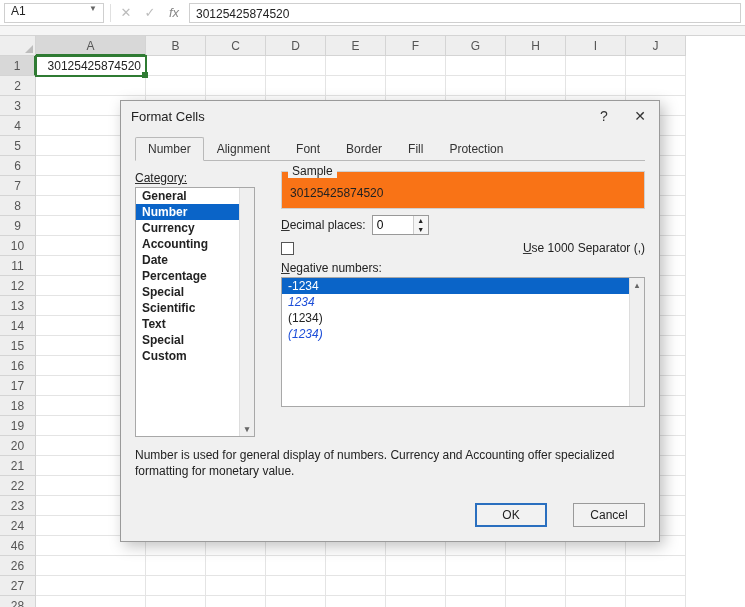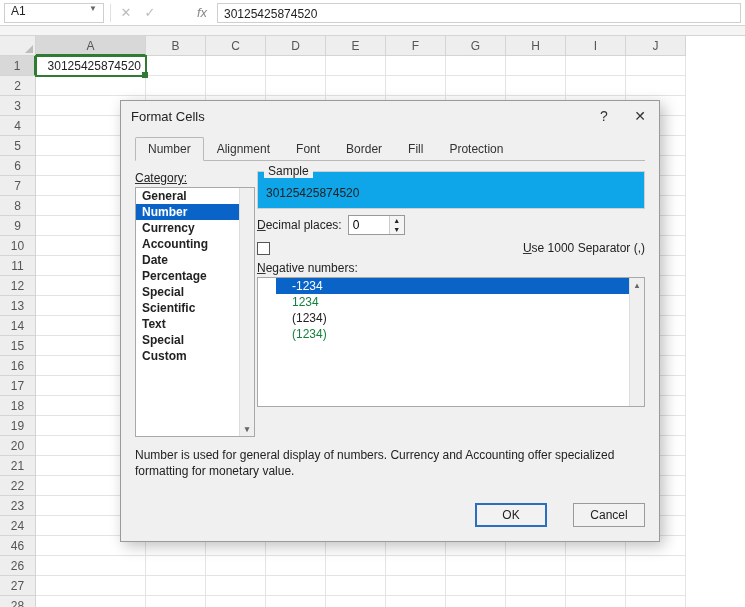--- a/index.html
+++ b/index.html
@@ -3,21 +3,21 @@
 <meta charset="utf-8">
 <style>
   * { box-sizing: border-box; font-family: 'Segoe UI', Tahoma, sans-serif; }
   body { margin: 0; background: #fff; font-size: 12px; color: #222; width: 745px; height: 607px; overflow: hidden; position: relative; }
   
   .formula-bar { display: flex; align-items: center; height: 26px; border-bottom: 1px solid #d4d4d4; padding: 2px 4px; gap: 6px; }
   .name-box { width: 100px; height: 20px; border: 1px solid #cfcfcf; background: #fff; display: flex; align-items: flex-start; padding: 0 6px; justify-content: space-between; }
   .name-box .dd { font-size: 8px; color: #666; }
   .fb-sep { width: 1px; height: 18px; background: #e0e0e0; }
   .fb-icon { width: 18px; text-align: center; color: #bcbcbc; font-size: 13px; }
-  .fx { font-style: italic; color: #888; font-size: 13px; margin-left: 28px; }
+  .fx { font-style: italic; color: #888; font-size: 13px; }
   .formula-input { flex: 1; height: 20px; border: 1px solid #cfcfcf; padding: 0 6px; line-height: 20px; }
   .thin-bar { height: 10px; border-bottom: 1px solid #d4d4d4; background:#f5f5f5; }
 
   .grid { position: relative; }
   .col-headers { display: flex; height: 20px; }
   .corner { width: 36px; border-right: 1px solid #d4d4d4; border-bottom: 1px solid #d4d4d4; background: #eee; position: relative; }
   .corner::after { content: ""; position: absolute; right: 2px; bottom: 2px; border-left: 8px solid transparent; border-bottom: 8px solid #bdbdbd; }
   .ch { width: 60px; text-align: center; line-height: 20px; border-right: 1px solid #d4d4d4; border-bottom: 1px solid #d4d4d4; background: #eee; color:#555; }
   .ch.sel { background: #d8d8d8; border-bottom: 2px solid #2f7b33; }
   .ch.A { width: 110px; }
@@ -32,44 +32,44 @@
 
   .dialog { position: absolute; left: 120px; top: 100px; width: 540px; background: #f0f0f0; border: 1px solid #9a9a9a; box-shadow: 4px 4px 14px rgba(0,0,0,.25); }
   .titlebar { display: flex; align-items: center; justify-content: space-between; padding: 6px 10px; font-size: 13px; }
   .title-ctrls { display: flex; gap: 18px; align-items:center; }
   .title-btn { width: 18px; height: 18px; text-align: center; line-height: 18px; font-size: 14px; color:#333; }
   .tabs { display: flex; border-bottom: 1px solid #b9b9b9; margin: 6px 14px 0 14px; }
   .tab { padding: 4px 12px; border: 1px solid transparent; border-bottom: none; margin-bottom: -1px; color:#333; }
   .tab.active { background: #f0f0f0; border-color: #b9b9b9; border-bottom: 1px solid #f0f0f0; border-radius: 2px 2px 0 0; }
   
   .body { padding: 10px 14px 12px 14px; display: flex; flex-direction: column; gap: 8px; }
-  .cols { display: flex; gap: 2px; }
+  .cols { display: flex; gap: 26px; }
   .left { width: 120px; display:flex; flex-direction:column; }
   .label { margin-bottom: 2px; }
   .underline { text-decoration: underline; text-decoration-color: #333; }
   .catlist { border: 1px solid #a8a8a8; background: #fff; height: 250px; overflow: hidden; position: relative; font-weight: bold; }
   .catlist .item { padding: 1px 6px; }
   .catlist .item.sel { background: #0a64c8; color: #fff; }
   .scroll-stub { position:absolute; right:0; top:0; bottom:0; width:15px; background:#efefef; border-left:1px solid #ddd; display:flex; align-items:flex-end; justify-content:center; }
   .scroll-stub::before { content:"▾"; font-size:9px; color:#666; margin-bottom:2px;}
   
   .right { flex: 1; display: flex; flex-direction: column; gap: 6px; }
-  .sample-box { border: 1px solid #cfcfcf; background:#0ea5e9; padding: 14px 4px 8px 8px; position: relative; }
+  .sample-box { border: 1px solid #cfcfcf; background:#f97316; padding: 14px 4px 8px 8px; position: relative; }
   .sample-legend { position:absolute; top:-8px; left:6px; background:#f0f0f0; padding:0 4px; font-size:12px; }
   .row-inline { display: flex; align-items: center; gap: 6px; }
   .spinner { display:flex; border:1px solid #999; background:#fff; }
   .spinner input { width: 40px; border: none; padding: 2px 4px; font-size:12px; text-align:left; outline:none; }
   .spinner .btns { display:flex; flex-direction:column; border-left:1px solid #ccc; }
   .spinner .sb { width:14px; height:9px; font-size:7px; text-align:center; line-height:9px; background:#f5f5f5; }
   .check { display:flex; align-items:center; gap:6px;justify-content:space-between; }
   .check .box { width:13px; height:13px; border:1px solid #555; background:#fff; }
   .neglist { border:1px solid #a8a8a8; background:#fff; height:130px; position:relative; }
-  .neglist .nitem { padding:1px 16px;margin-left:18px; }
+  .neglist .nitem { padding:1px 6px; }
   .neglist .nitem.sel { background:#0a64c8; color:#fff; }
-  .neglist .red { color:#15803d; }
+  .neglist .red { color:#1d4ed8;font-style:italic; }
   .neglist .scroll-stub::before { content:"▴"; margin-bottom:auto; margin-top:2px;}
   .desc { padding: 2px 0; line-height: 1.35; }
   .dlg-buttons { display:flex; justify-content:flex-end; gap:26px; padding: 10px 14px 14px 0; }
   .btn { min-width: 72px; height: 24px; border:1px solid #9a9a9a; background:#f2f2f2; text-align:center; line-height:22px; }
   .btn.primary { border:2px solid #2a6fbf; line-height:20px; }
 </style>
 </head>
 <body>
 
 <div class="formula-bar">

